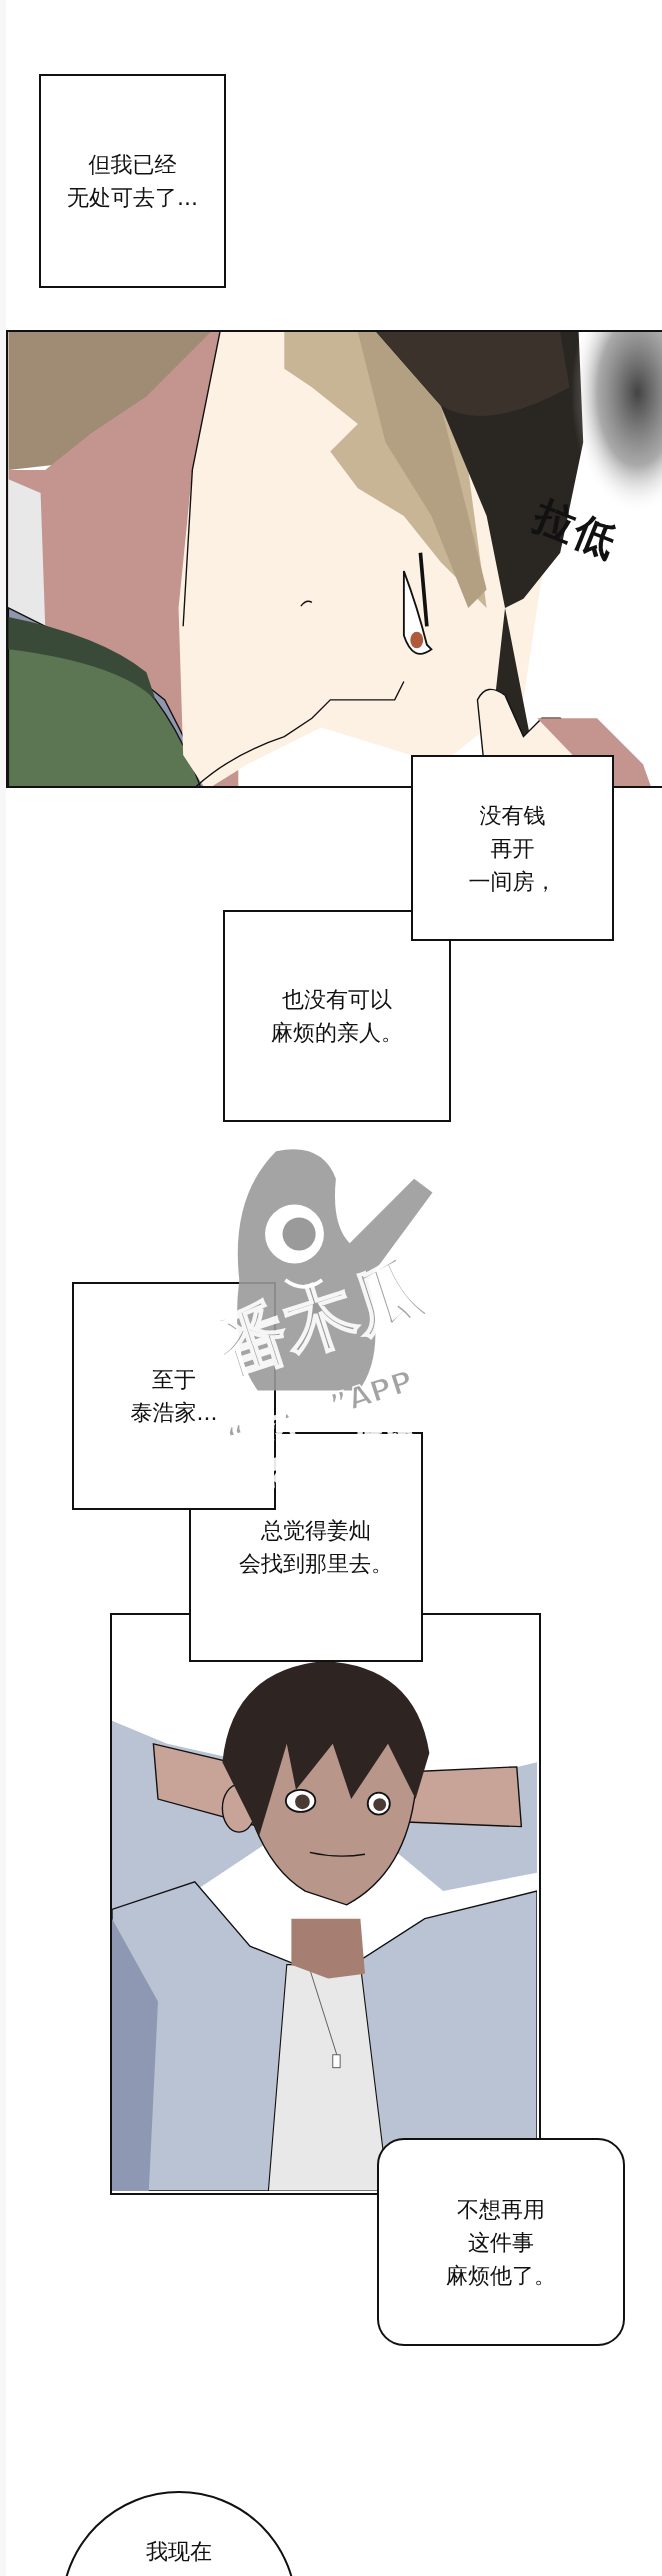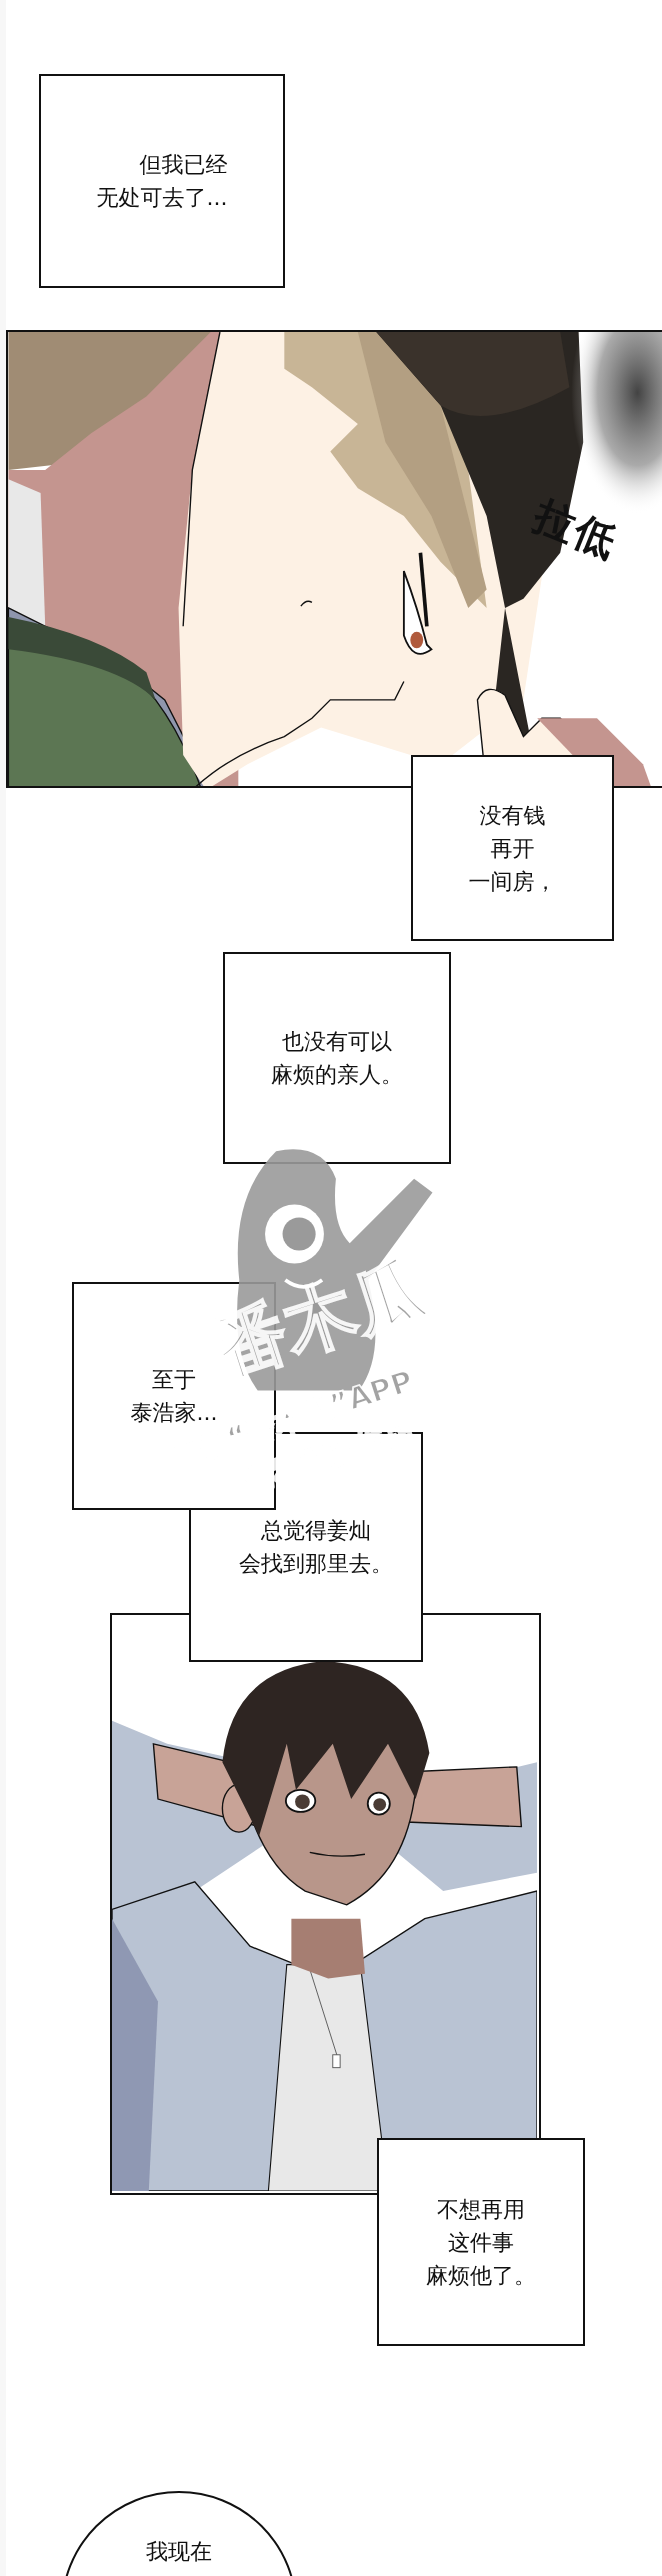--- a/index.html
+++ b/index.html
@@ -18,21 +18,21 @@
              -webkit-text-stroke:1.8px #fff; }
   .bubble { position:absolute; border:2.8px solid #111; border-radius:50%; background:#fff; box-sizing:border-box;
             display:flex; justify-content:center; }
   .bubble .txt { margin-top:44px; font-size:22px; color:#111; }
 </style>
 </head>
 <body>
 
 <div class="edge-strip"></div>
 
-<div class="caption" style="left:39px; top:74px; width:246px; height:214px;text-align:right;">
+<div class="caption" style="left:39px; top:74px; width:187px; height:214px;">
   <span class="txt">但我已经
 无处可去了...</span>
 </div>
 
 <div class="panel" style="left:5.5px; top:330px; width:663px; height:458px; border-right:none; background:#fff;">
   <svg width="663" height="458" viewBox="0 0 720 498" style="position:absolute;left:0;top:0;">
 
     <polygon points="0,0 230,0 180,60 90,140 0,150" fill="#a08c74"></polygon>
     <polygon points="0,150 40,150 90,110 150,70 220,0 250,0 250,498 0,498" fill="#c4958f"></polygon>
     <polygon points="0,160 35,175 40,320 0,300" fill="#e8e8e8"></polygon>
@@ -70,21 +70,21 @@
   </svg>
   <div class="sfx" style="left:525px; top:170px;">拉低</div>
 </div>
 
 <div class="caption" style="left:411px; top:755px; width:203px; height:186px;text-align:center;">
   <span class="txt">没有钱
 再开
 一间房，</span>
 </div>
 
-<div class="caption" style="left:223px; top:910px; width:228px; height:212px; z-index:4;margin-top:42px;">
+<div class="caption" style="left:223px; top:910px; width:228px; height:212px; z-index:4;">
   <span class="txt">也没有可以
 麻烦的亲人。</span>
 </div>
 
 <div class="caption" style="left:72px; top:1282px; width:204px; height:228px;">
   <span class="txt">至于
 泰浩家...</span>
 </div>
 
 <div class="caption" style="left:189px; top:1432px; width:234px; height:230px; z-index:4;padding-left:20px;">
@@ -128,21 +128,21 @@
 
     <ellipse cx="205" cy="202" rx="16" ry="12" fill="#fff" stroke="#111" stroke-width="2"></ellipse>
     <circle cx="207" cy="203" r="8" fill="#4a3c35"></circle>
     <ellipse cx="290" cy="205" rx="12" ry="12" fill="#fff" stroke="#111" stroke-width="2"></ellipse>
     <circle cx="291" cy="206" r="7" fill="#4a3c35"></circle>
 
     <path d="M215,258 Q245,265 275,260" stroke="#111" stroke-width="1.5" fill="none"></path>
   </svg>
 </div>
 
-<div class="caption" style="left:377px; top:2138px; width:208px; height:208px;">
+<div class="caption" style="left:377px; top:2138px; width:248px; height:208px;border-radius:27px;">
   <span class="txt">不想再用
 这件事
 麻烦他了。</span>
 </div>
 
 <div class="bubble" style="left:61px; top:2491px; width:236px; height:236px;">
   <span class="txt">我现在</span>
 </div>
 
 

